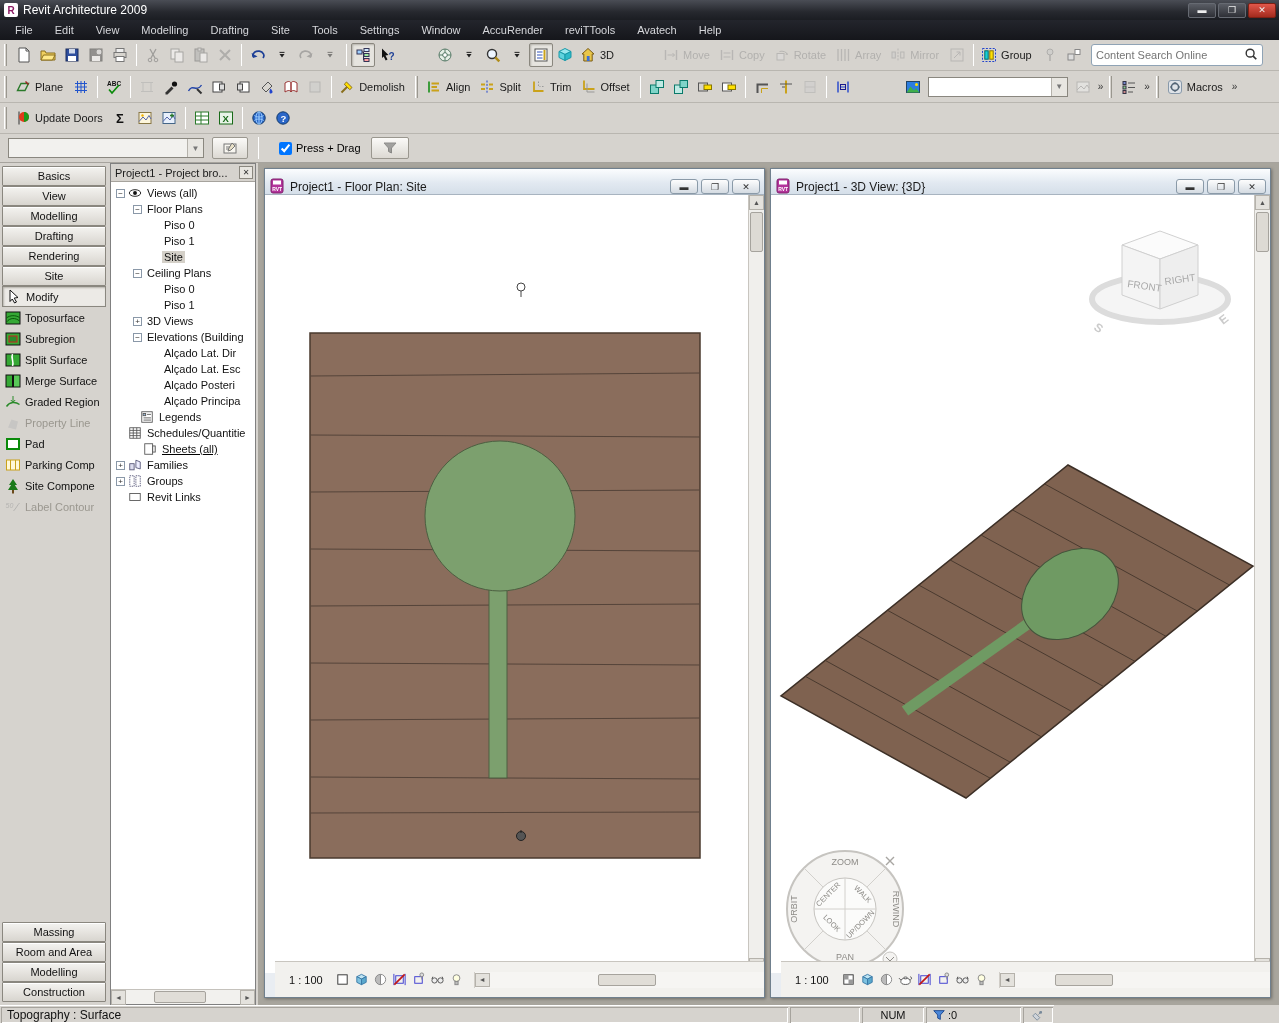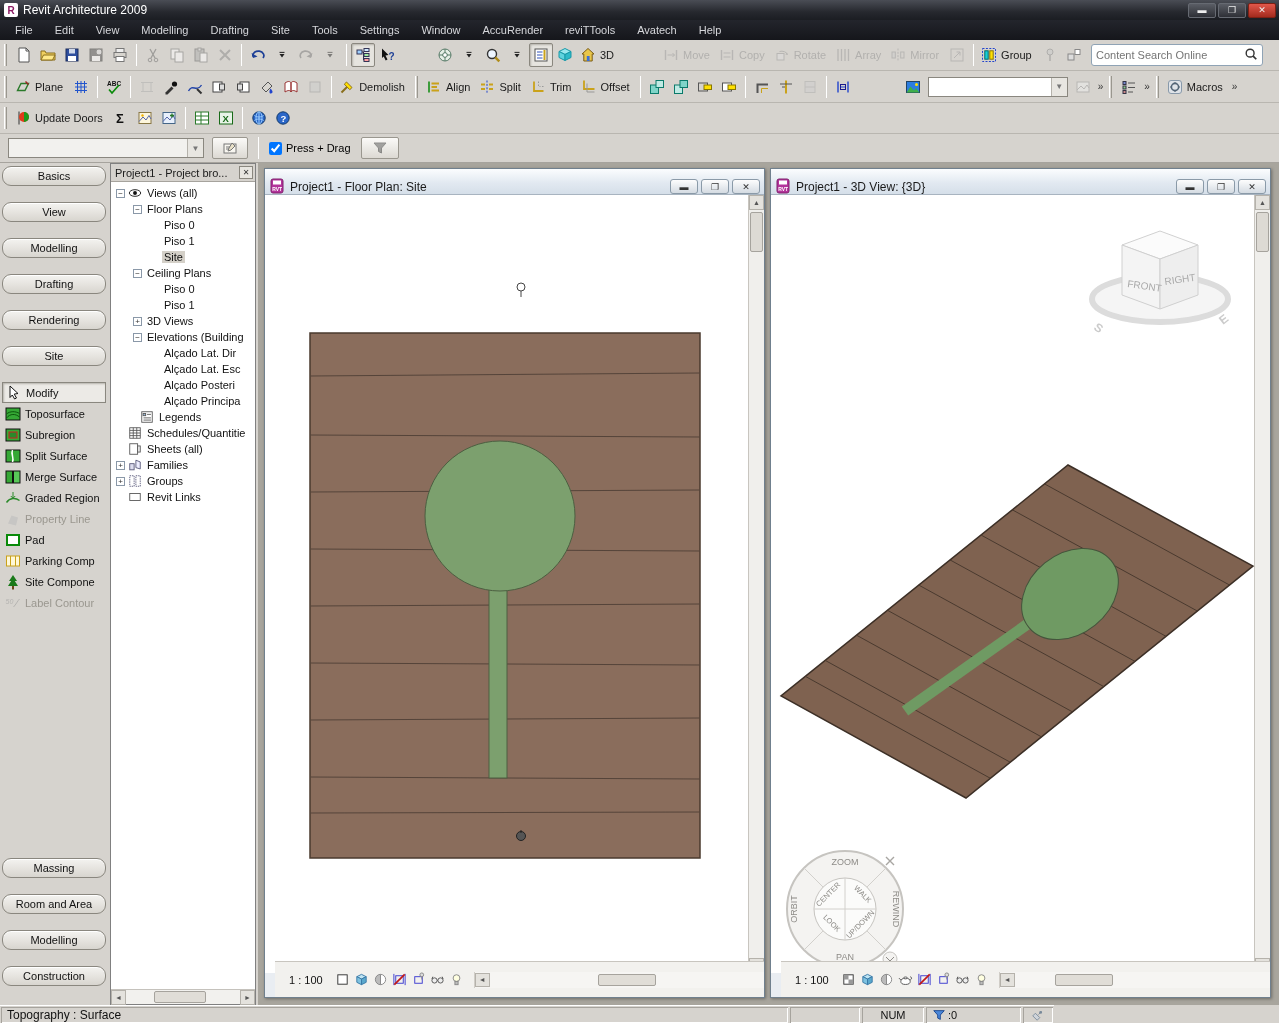--- a/index.html
+++ b/index.html
@@ -43,28 +43,28 @@
   #search-box { position:absolute; right:16px; top:4px; width:172px; height:22px;
     border:1px solid #8fa3b5; border-radius:3px; background:#fff; display:flex; align-items:center; }
   #search-box input { flex:1; border:none; outline:none; font-size:11px; color:#777; padding:0 4px;
     font-family:"Liberation Sans",sans-serif; background:transparent; }
   .combo { height:20px; background:#fff; border:1px solid #8a877f; display:flex; align-items:center; }
   .combo .cb-arrow { margin-left:auto; width:16px; height:100%; background:#e8e6e1; border-left:1px solid #b5b2ab;
     display:flex; align-items:center; justify-content:center; color:#777; font-size:8px; }
   .combo.dis { background:#f2f1ee; }
   .fbtn { height:22px; padding:0 6px; border:1px solid #9a978f; border-radius:2px;
     background:linear-gradient(#fbfaf8,#dcd9d3); display:flex; align-items:center; }
-  #press-drag { display:flex; align-items:center; }
+  #press-drag { display:flex; align-items:center; margin-left:10px; }
   #press-drag input { margin-right:4px; }
 
   
   #main { position:absolute; left:0; top:163px; width:1279px; height:842px; }
   #design-bar { position:absolute; left:0; top:0; width:108px; height:842px; background:#d6d3ce;
     padding:3px 2px; display:flex; flex-direction:column; }
-  .db-tab { height:20px; margin-bottom:16px; border:1px solid #8a877f; border-radius:9px;
+  .db-tab { height:20px; margin-bottom:0; border:1px solid #8a877f; border-radius:1px;
     background:linear-gradient(#f4f3f0,#d8d5cf); display:flex; align-items:center; justify-content:center;
     color:#111; box-shadow:inset 0 1px 0 #fff; }
   .db-tool { height:21px; display:flex; align-items:center; padding-left:3px; color:#111; white-space:nowrap; overflow:hidden; }
   .db-tool .ic { width:16px; height:16px; margin-right:4px; flex:0 0 16px; }
   .db-tool.pressed { border:1px solid #8a877f; background:#eceae6; box-shadow:inset 1px 1px 2px #b5b2ab; }
   .db-tool.disabled { color:#9a978f; }
   #db-spacer { flex:1; }
 
   
   #browser { position:absolute; left:110px; top:0; width:146px; height:842px;
@@ -957,21 +957,21 @@
           <span class="tree-label">Legends</span>
         </div>
         <div class="tree-row" style="padding-left: 5px;">
           <span class="tg none"></span>
           <span class="tree-ic"><svg width="14" height="14" viewBox="0 0 16 16">
               <rect x="2" y="2" width="12" height="12" fill="#fff" stroke="#555"></rect>
               <path d="M2 5h12M2 8h12M2 11h12M6 2v12M10 2v12" stroke="#555"></path>
             </svg></span>
           <span class="tree-label">Schedules/Quantitie</span>
         </div>
-        <div class="tree-row" style="padding-left: 5px;">
+        <div class="tree-row" style="padding-left: 20px; text-decoration: underline;">
           <span class="tg none"></span>
           <span class="tree-ic"><svg width="14" height="14" viewBox="0 0 16 16">
               <rect x="2" y="2" width="9" height="12" fill="#fff" stroke="#555"></rect>
               <rect x="11" y="4.5" width="3" height="7" fill="#eee" stroke="#555"></rect>
             </svg></span>
           <span class="tree-label">Sheets (all)</span>
         </div>
         <div class="tree-row" style="padding-left: 5px;">
           <span class="tg">+</span>
           <span class="tree-ic"><svg width="14" height="14" viewBox="0 0 16 16">

